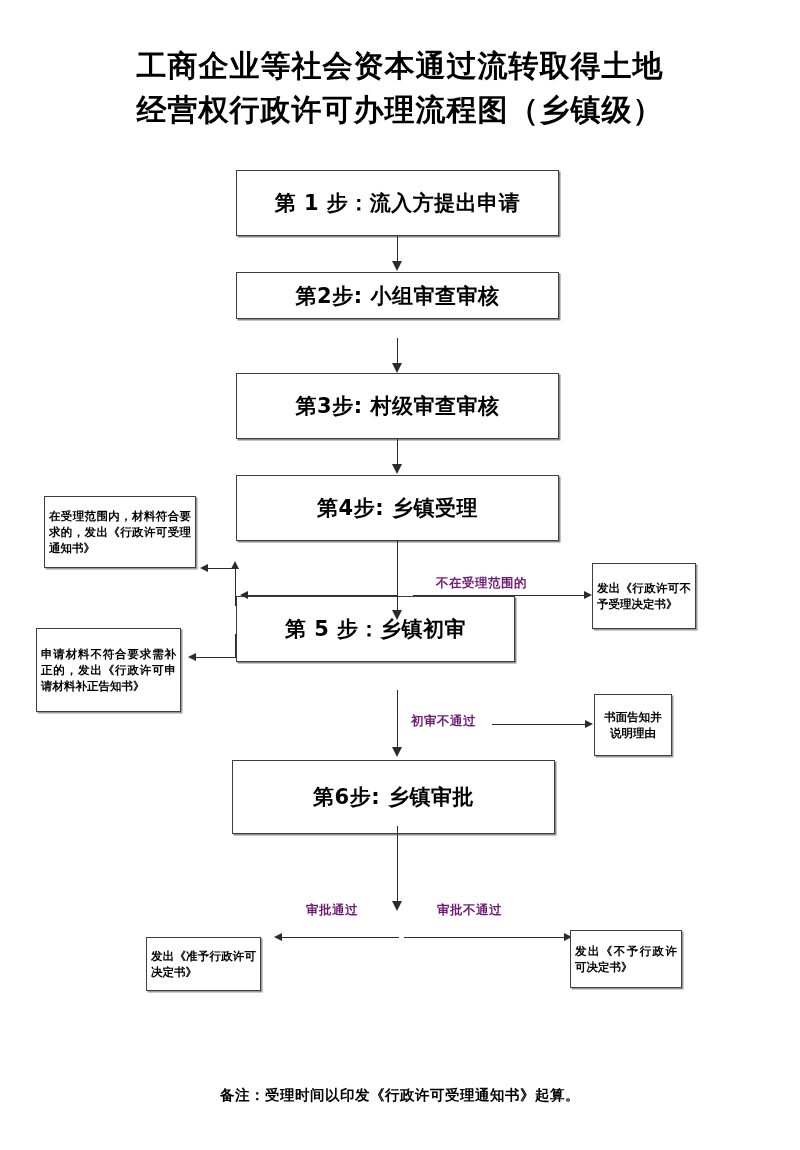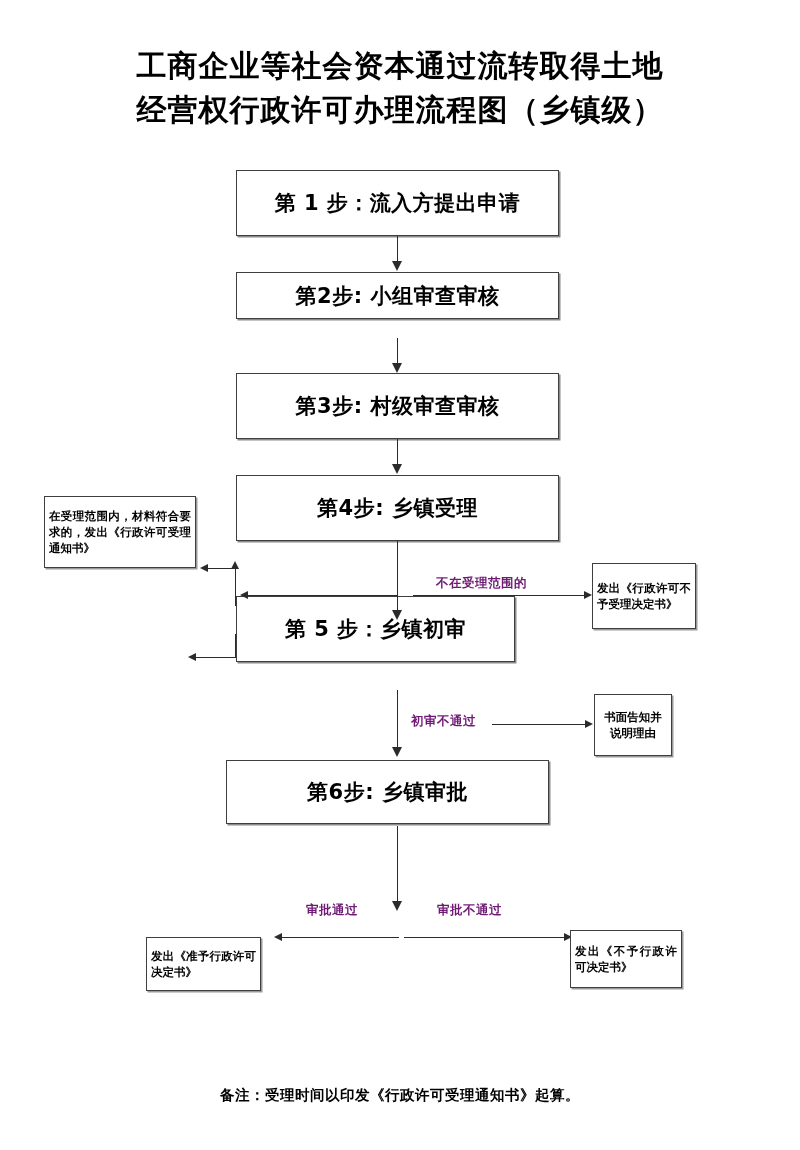--- a/index.html
+++ b/index.html
@@ -166,21 +166,21 @@
   </div>
 
   <div class="step-box" style="left:236px; top:475px; width:323px; height:66px;">
     <span class="step-label">第4步: 乡镇受理</span>
   </div>
 
   <div class="step-box" style="left:236px; top:596px; width:279px; height:66px;">
     <span class="step-label">第 5 步：乡镇初审</span>
   </div>
 
-  <div class="step-box" style="left:226px; top:760px; width:323px; height:64px;">
+  <div class="step-box" style="left:232px; top:760px; width:323px; height:74px;">
     <span class="step-label">第6步: 乡镇审批</span>
   </div>
 
   <div class="vline" style="left:397px; top:236px; height:26px;"></div>
   <div class="arrow-down" style="left:391.5px; top:261px;"></div>
 
   <div class="vline" style="left:397px; top:338px; height:26px;"></div>
   <div class="arrow-down" style="left:391.5px; top:363px;"></div>
 
   <div class="vline" style="left:397px; top:439px; height:26px;"></div>
@@ -201,20 +201,23 @@
 
   <div class="hline" style="left:208px; top:568px; width:27px;"></div>
   <div class="arrow-left" style="left:200px; top:563.5px;"></div>
 
   <div class="vline thin" style="left:235px; top:568px; height:38px;"></div>
   <div class="arrow-up" style="left:231px; top:561px;"></div>
 
   <div class="hline" style="left:248px; top:595px; width:150px;"></div>
   <div class="arrow-left" style="left:240px; top:590.5px;"></div>
 
+  <div class="note-box" style="left:36px; top:628px; width:145px; height:84px;">
+    <span class="note-text">申请材料不符合要求需补正的，发出《行政许可申请材料补正告知书》</span>
+  </div>
 
   <div class="hline" style="left:196px; top:657px; width:40px;"></div>
   <div class="arrow-left" style="left:188px; top:652.5px;"></div>
   <div class="vline thin" style="left:235px; top:634px; height:24px;"></div>
 
   <div class="note-box" style="left:592px; top:563px; width:104px; height:66px;">
     <span class="note-text">发出《行政许可不予受理决定书》</span>
   </div>
   <div class="hline" style="left:413px; top:595px; width:172px;"></div>
   <div class="arrow-right" style="left:584px; top:590.5px;"></div>

